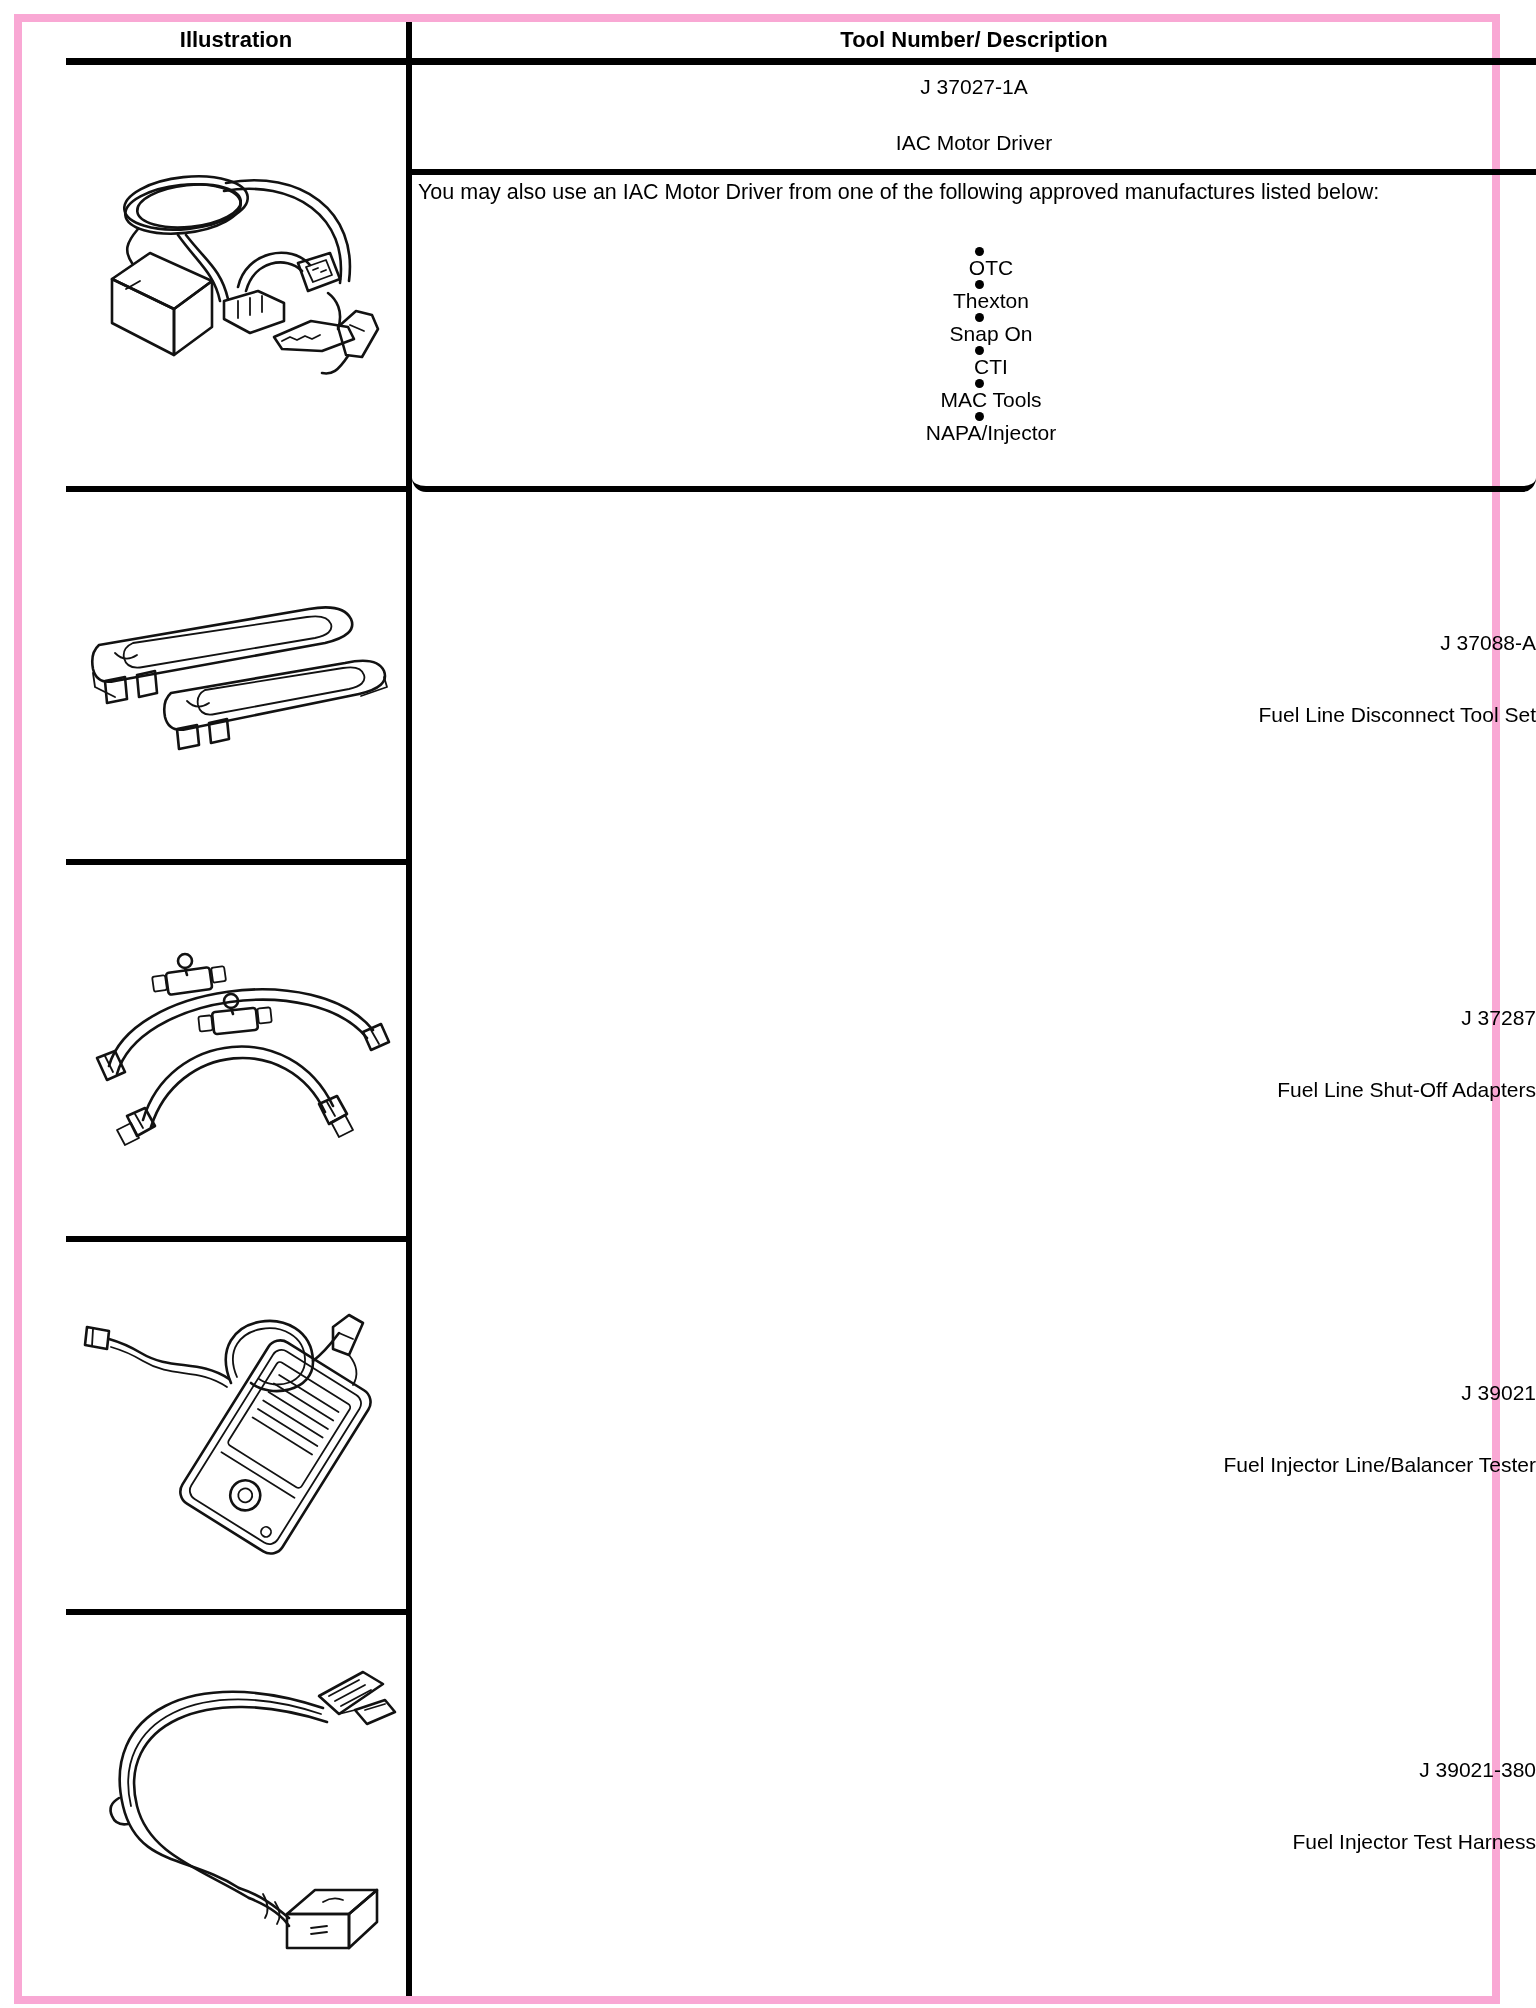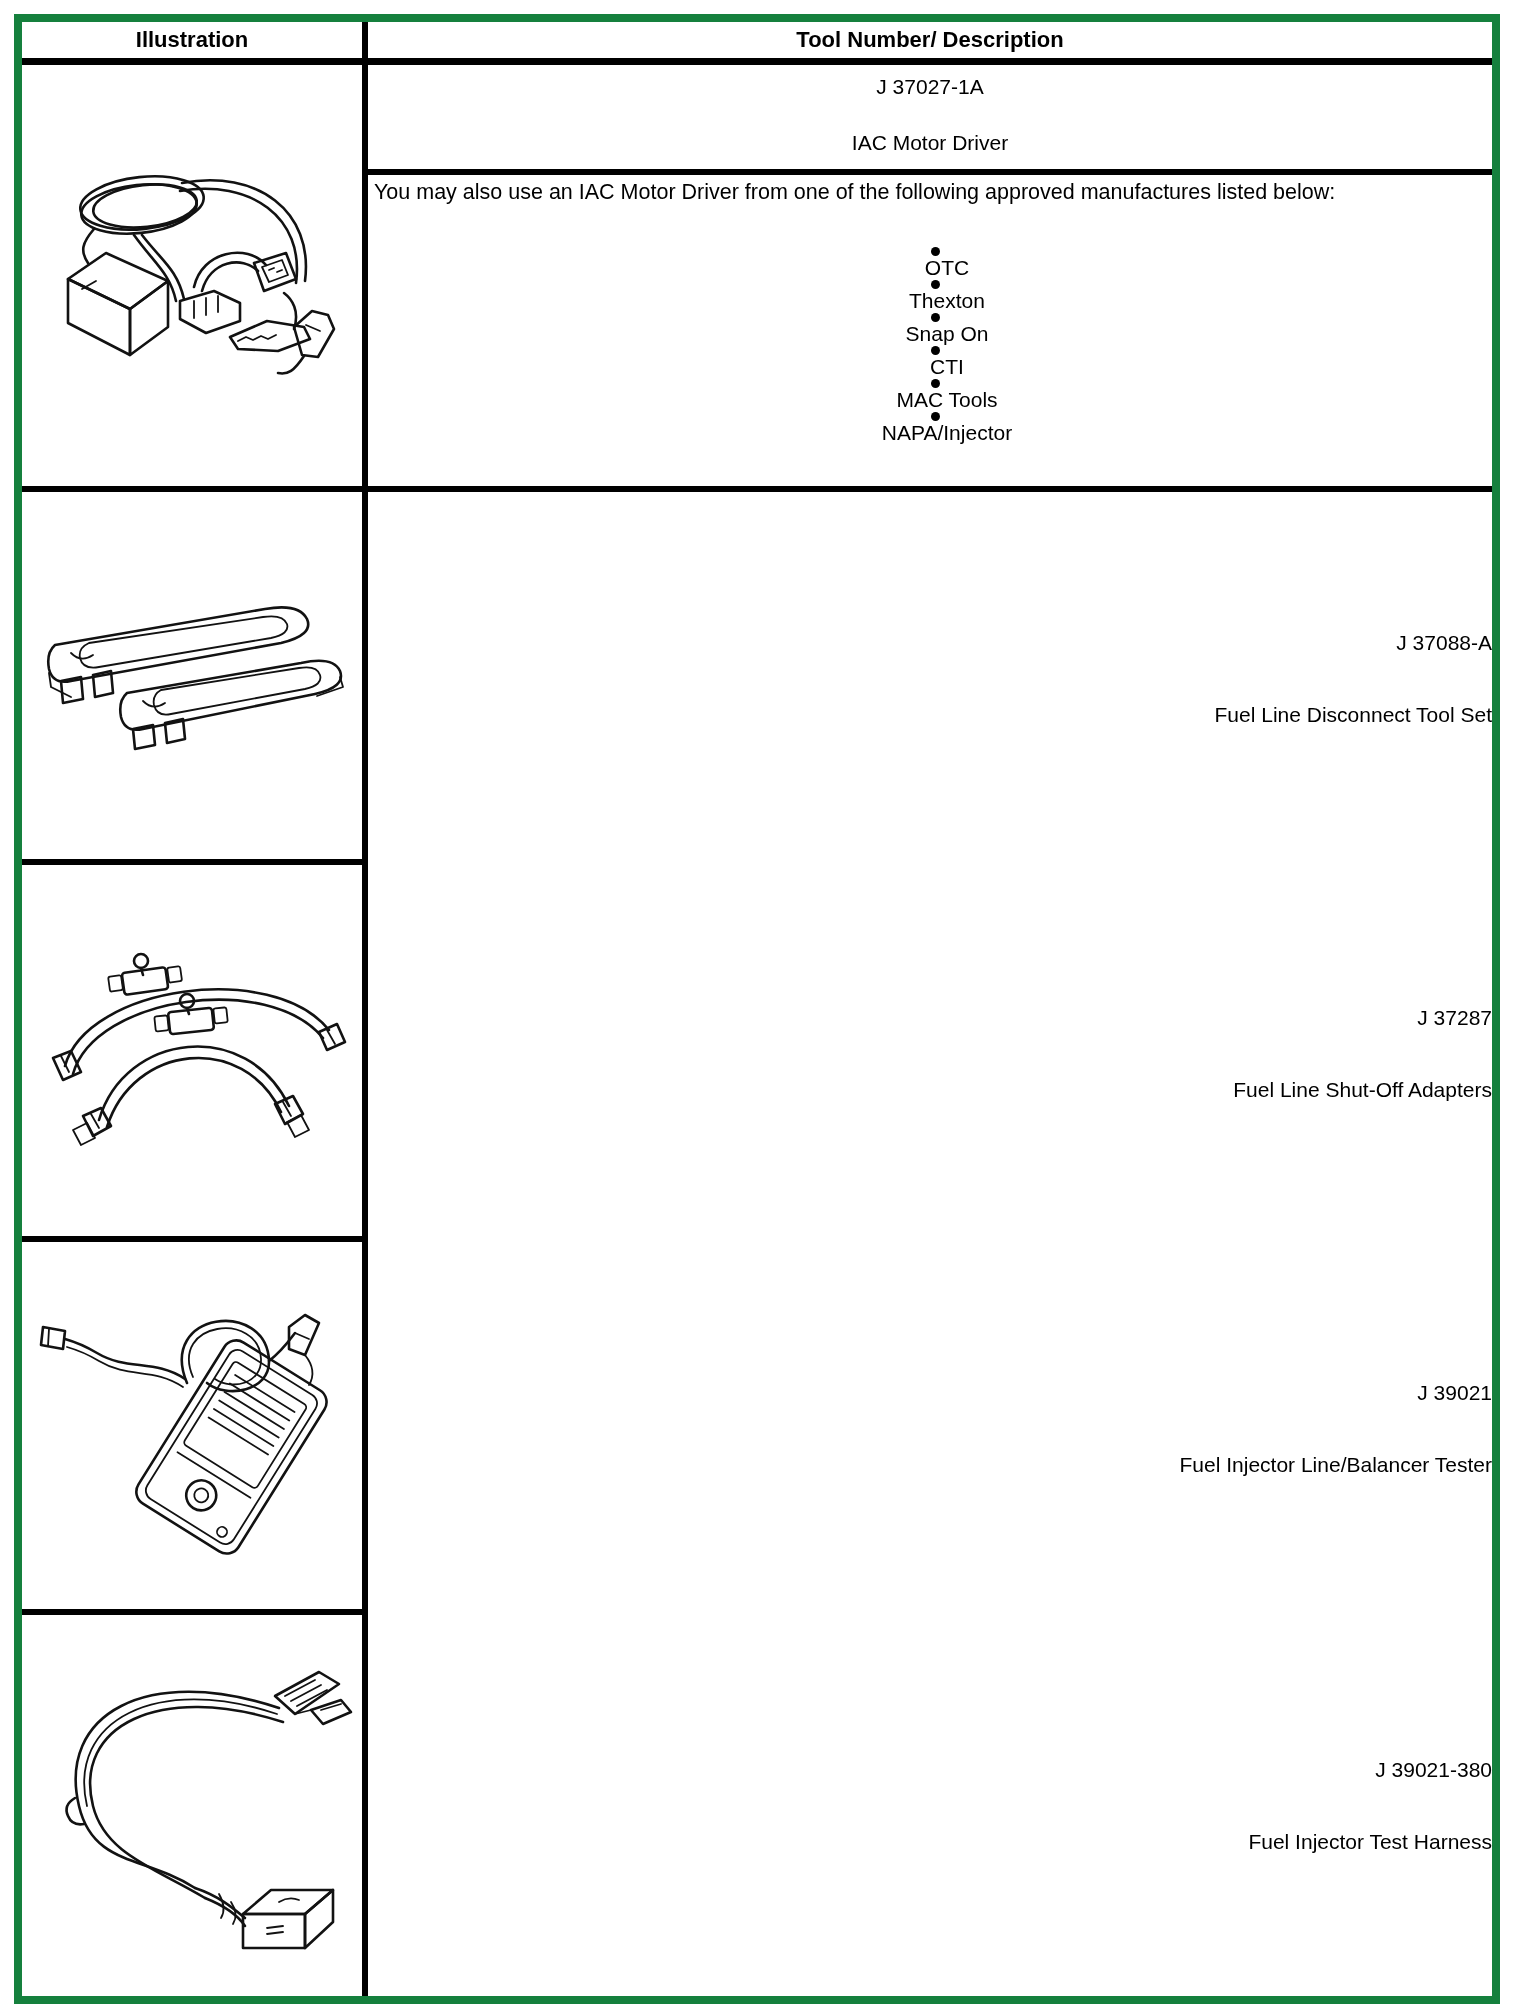--- a/index.html
+++ b/index.html
@@ -6,43 +6,44 @@
   body {
     width:1536px; height:2008px;
     background:#ffffff;
     font-family:"Liberation Sans", sans-serif;
     color:#000;
     position:relative;
   }
   .tbl {
     position:absolute; left:14px; top:14px;
     width:1486px; height:1990px;
-    border:8px solid #15803d;
+    border:8px solid #f9a8d4;
     box-sizing:border-box;
     display:grid;
     grid-template-columns:346px 1124px;
     grid-template-rows:43px 427px 373px 377px 373px 1fr;
     background:#fff;
+    padding-left:44px;
   }
   .cell { box-sizing:border-box; overflow:hidden; }
   .left  { border-right:6px solid #000; }
   .hb    { border-bottom:6px solid #000; }
   .hdr {
     border-bottom:7px solid #000;
     display:flex; align-items:center; justify-content:center;
     font-weight:bold; font-size:22px;
   }
   .illu {
     display:flex; align-items:center; justify-content:center;
   }
   .toolcell {
     display:flex; flex-direction:column; align-items:flex-end; justify-content:center;
     gap:48px; font-size:21px;
   }
-  .r1right { display:flex; flex-direction:column; }
+  .r1right { display:flex; flex-direction:column;border-radius:14px; }
   .r1top {
     height:110px; box-sizing:border-box;
     border-bottom:6px solid #000;
     display:flex; flex-direction:column; justify-content:space-between; align-items:center;
     padding:10px 0 14px 0; font-size:21px;
   }
   .r1bottom { flex:1; padding:5px 6px; font-size:21.5px; }
   .note { margin:0; }
   ul.mfr { list-style:none; margin:42px 0 0 0; padding:0 0 0 34px; }
   ul.mfr li { display:flex; align-items:center; height:33px; font-size:21px;flex-direction:column; }

